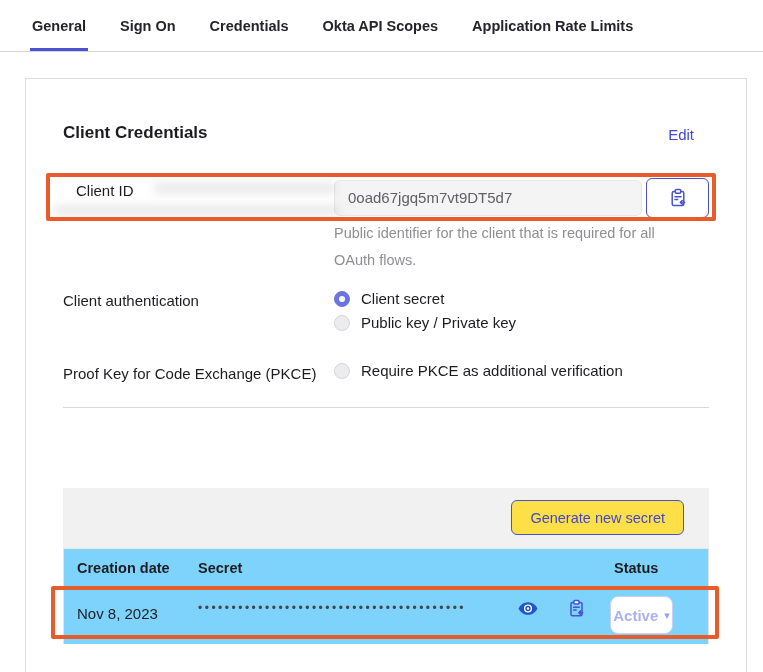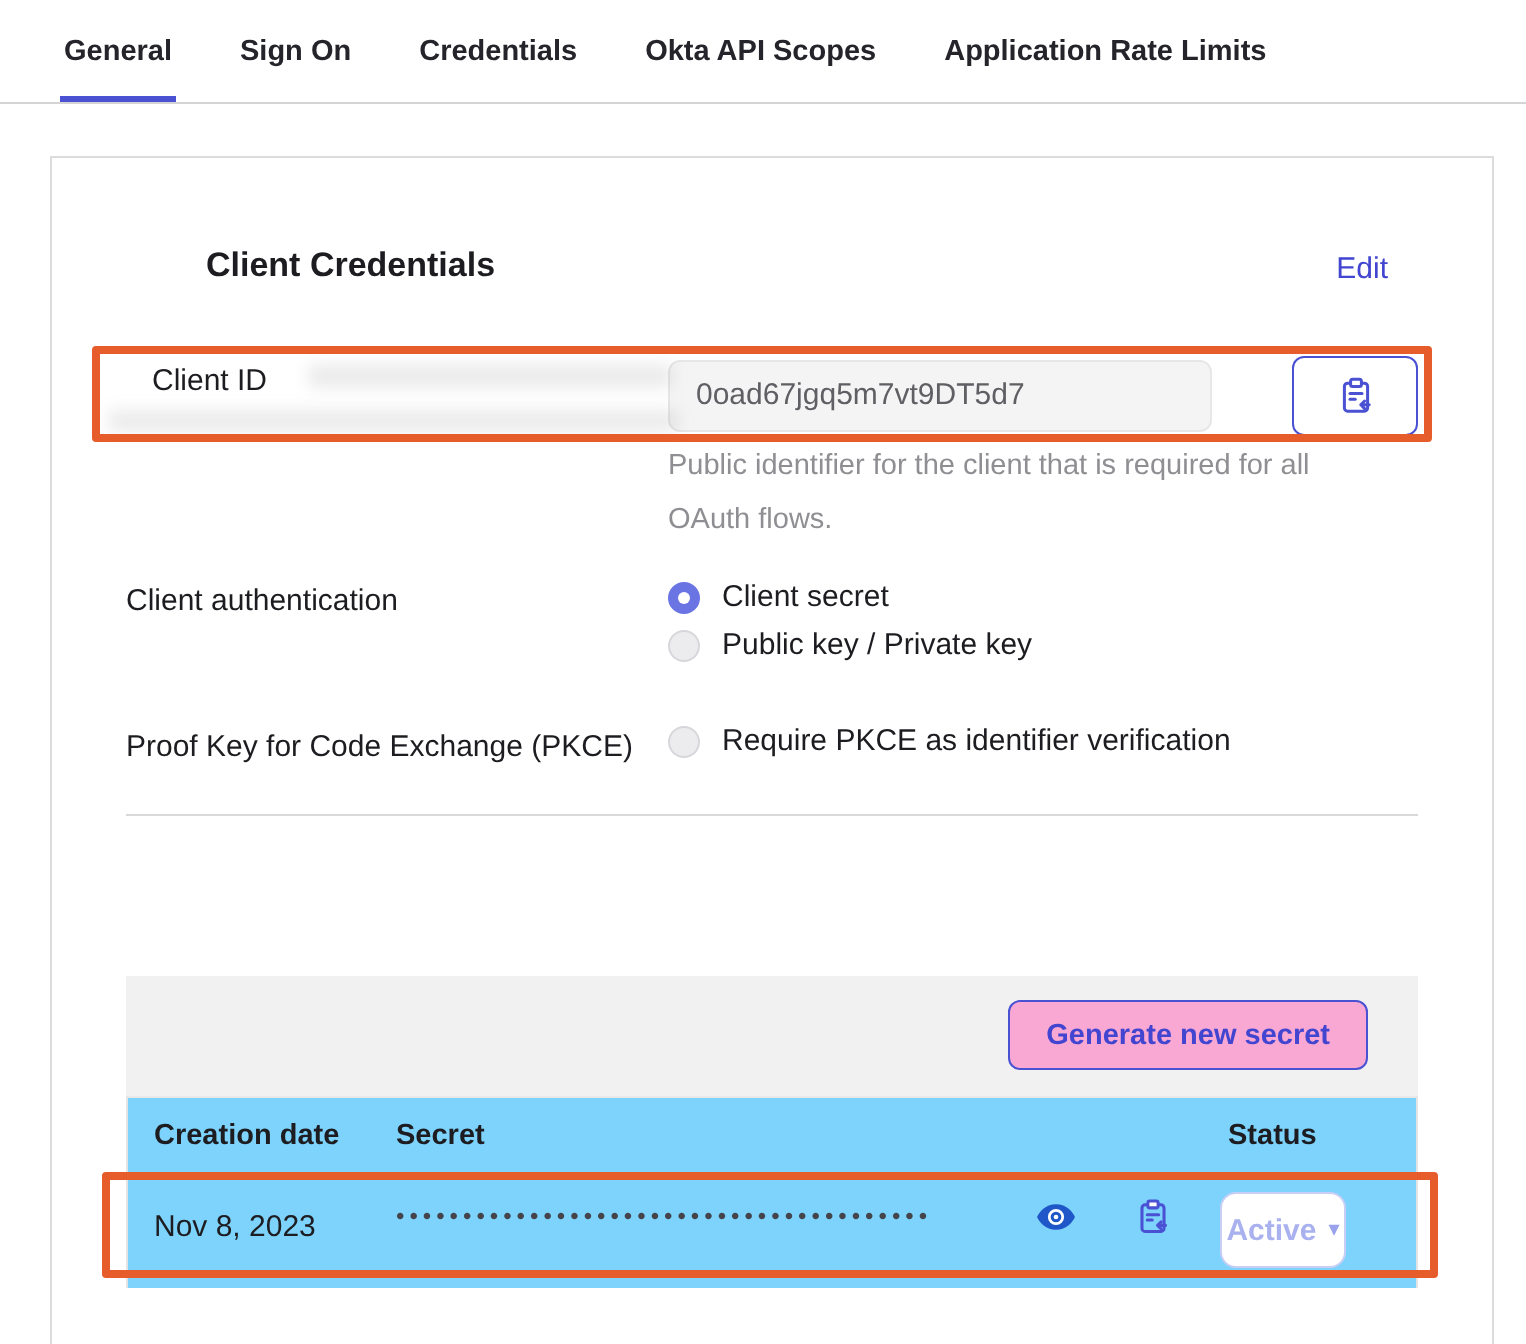--- a/index.html
+++ b/index.html
@@ -25,21 +25,21 @@
   .tab.active { border-bottom: 3px solid #4a51d3; padding-top: 9px; }
 
   
   .card {
     position: absolute; left: 25px; top: 78px; width: 722px; height: 610px;
     background: #fff; border: 1px solid #dcdcde; border-bottom: none;
   }
 
   .section-title {
     position: absolute; left: 37px; top: 44px;
-    font-size: 17px; font-weight: 700; color: #1d1d21; margin-left: 40px;
+    font-size: 17px; font-weight: 700; color: #1d1d21;
   }
   .edit-link {
     position: absolute; right: 52px; top: 47px;
     font-size: 15px; font-weight: 400; color: #4145d0; cursor: pointer;
   }
 
   
   .hl-rect {
     position: absolute; border: 4px solid #e65c2a; border-radius: 2px;
     pointer-events: none; z-index: 30;
@@ -53,21 +53,21 @@
   .lbl-pkce { left: 37px; top: 286px; }
 
   .blur-smudge {
     position: absolute; background: rgba(110,110,115,0.14);
     filter: blur(4px); border-radius: 3px; z-index: 1;
   }
   .smudge-1 { left: 128px; top: 103px; width: 182px; height: 12px; }
   .smudge-2 { left: 28px; top: 126px; width: 285px; height: 11px; }
 
   .client-id-box {
-    position: absolute; left: 308px; top: 101px; width: 272px; height: 36px;
+    position: absolute; left: 308px; top: 101px; width: 308px; height: 36px;
     background: #f4f4f5; border: 1px solid #e7e7e9; border-radius: 6px;
     font-size: 15px; color: #5f5f64; line-height: 34px; padding-left: 13px;
     white-space: nowrap; overflow: hidden;
   }
   .copy-btn {
     position: absolute; left: 620px; top: 99px; width: 63px; height: 40px;
     background: #fff; border: 1px solid #4a51d3; border-radius: 6px;
     display: flex; align-items: center; justify-content: center; cursor: pointer;
   }
   .description {
@@ -98,22 +98,22 @@
     position: absolute; left: 37px; top: 365px;
     font-size: 15px; font-weight: 700; letter-spacing: 0.3px; color: #1d1d21;
   }
 
   .secrets-panel {
     position: absolute; left: 37px; top: 409px; width: 646px; height: 60px;
     background: #f1f1f2;
   }
   .generate-btn {
     position: absolute; right: 25px; top: 12px; height: 35px;
-    background: #f9a8d4; border: 1px solid #4a51d3; border-radius: 6px;
-    color: #4145d0; font-size: 14.5px; font-weight: 700;
+    background: #fde047; border: 1px solid #4a51d3; border-radius: 6px;
+    color: #4145d0; font-size: 14.5px; font-weight: 400;
     padding: 0 18px; cursor: pointer; font-family: inherit;
   }
 
   .secrets-table {
     position: absolute; left: 37px; top: 469px; width: 646px; height: 96px;
     border-left: 1px solid #e4e4e6; border-right: 1px solid #e4e4e6;
     border-top: 1px solid #e8e8ea; background: #7dd3fc;
   }
   .table-header {
     position: relative; height: 38px; border-bottom: 1px solid #cfcfd2;
@@ -196,21 +196,21 @@
       <span class="choice-label">Client secret</span>
     </div>
     <div class="choice-row row-auth-2">
       <span class="radio"></span>
       <span class="choice-label">Public key / Private key</span>
     </div>
 
     <div class="field-label lbl-pkce">Proof Key for Code Exchange (PKCE)</div>
     <div class="choice-row row-pkce">
       <span class="radio"></span>
-      <span class="choice-label">Require PKCE as identifier verification</span>
+      <span class="choice-label">Require PKCE as additional verification</span>
     </div>
 
     <div class="divider"></div>
 
 
     <div class="secrets-panel">
       <button class="generate-btn">Generate new secret</button>
     </div>
 
     <div class="secrets-table">

